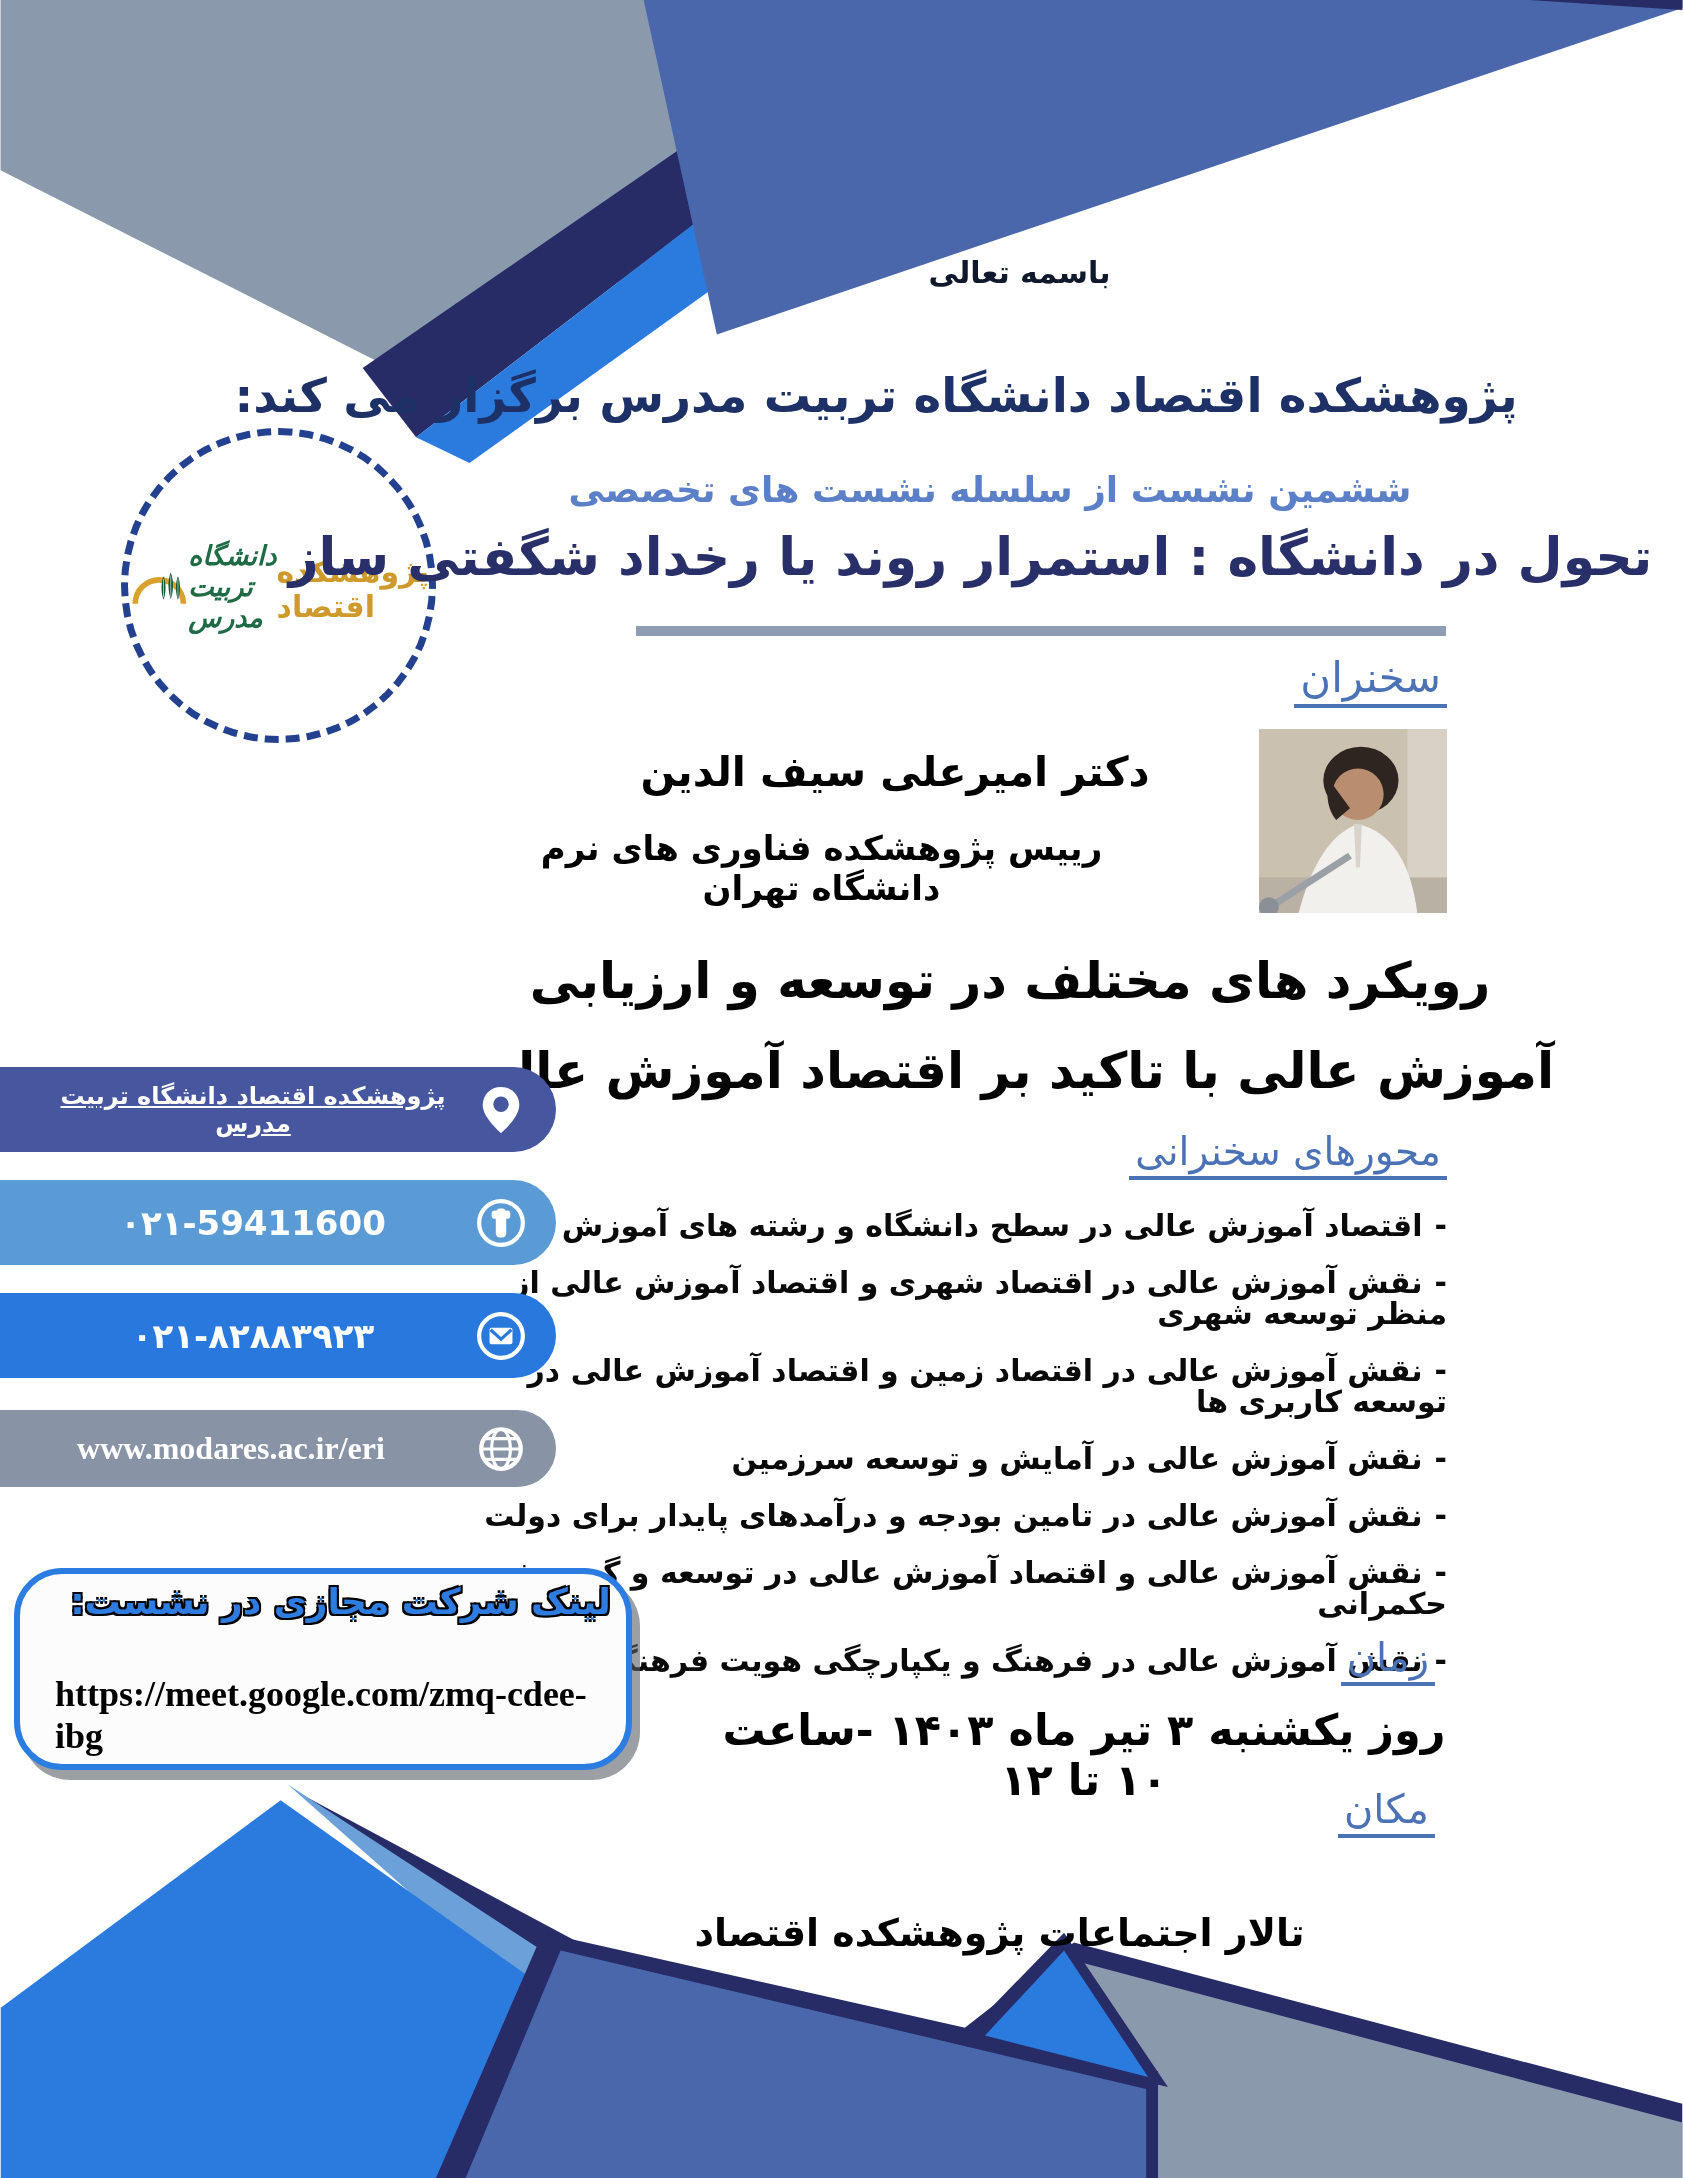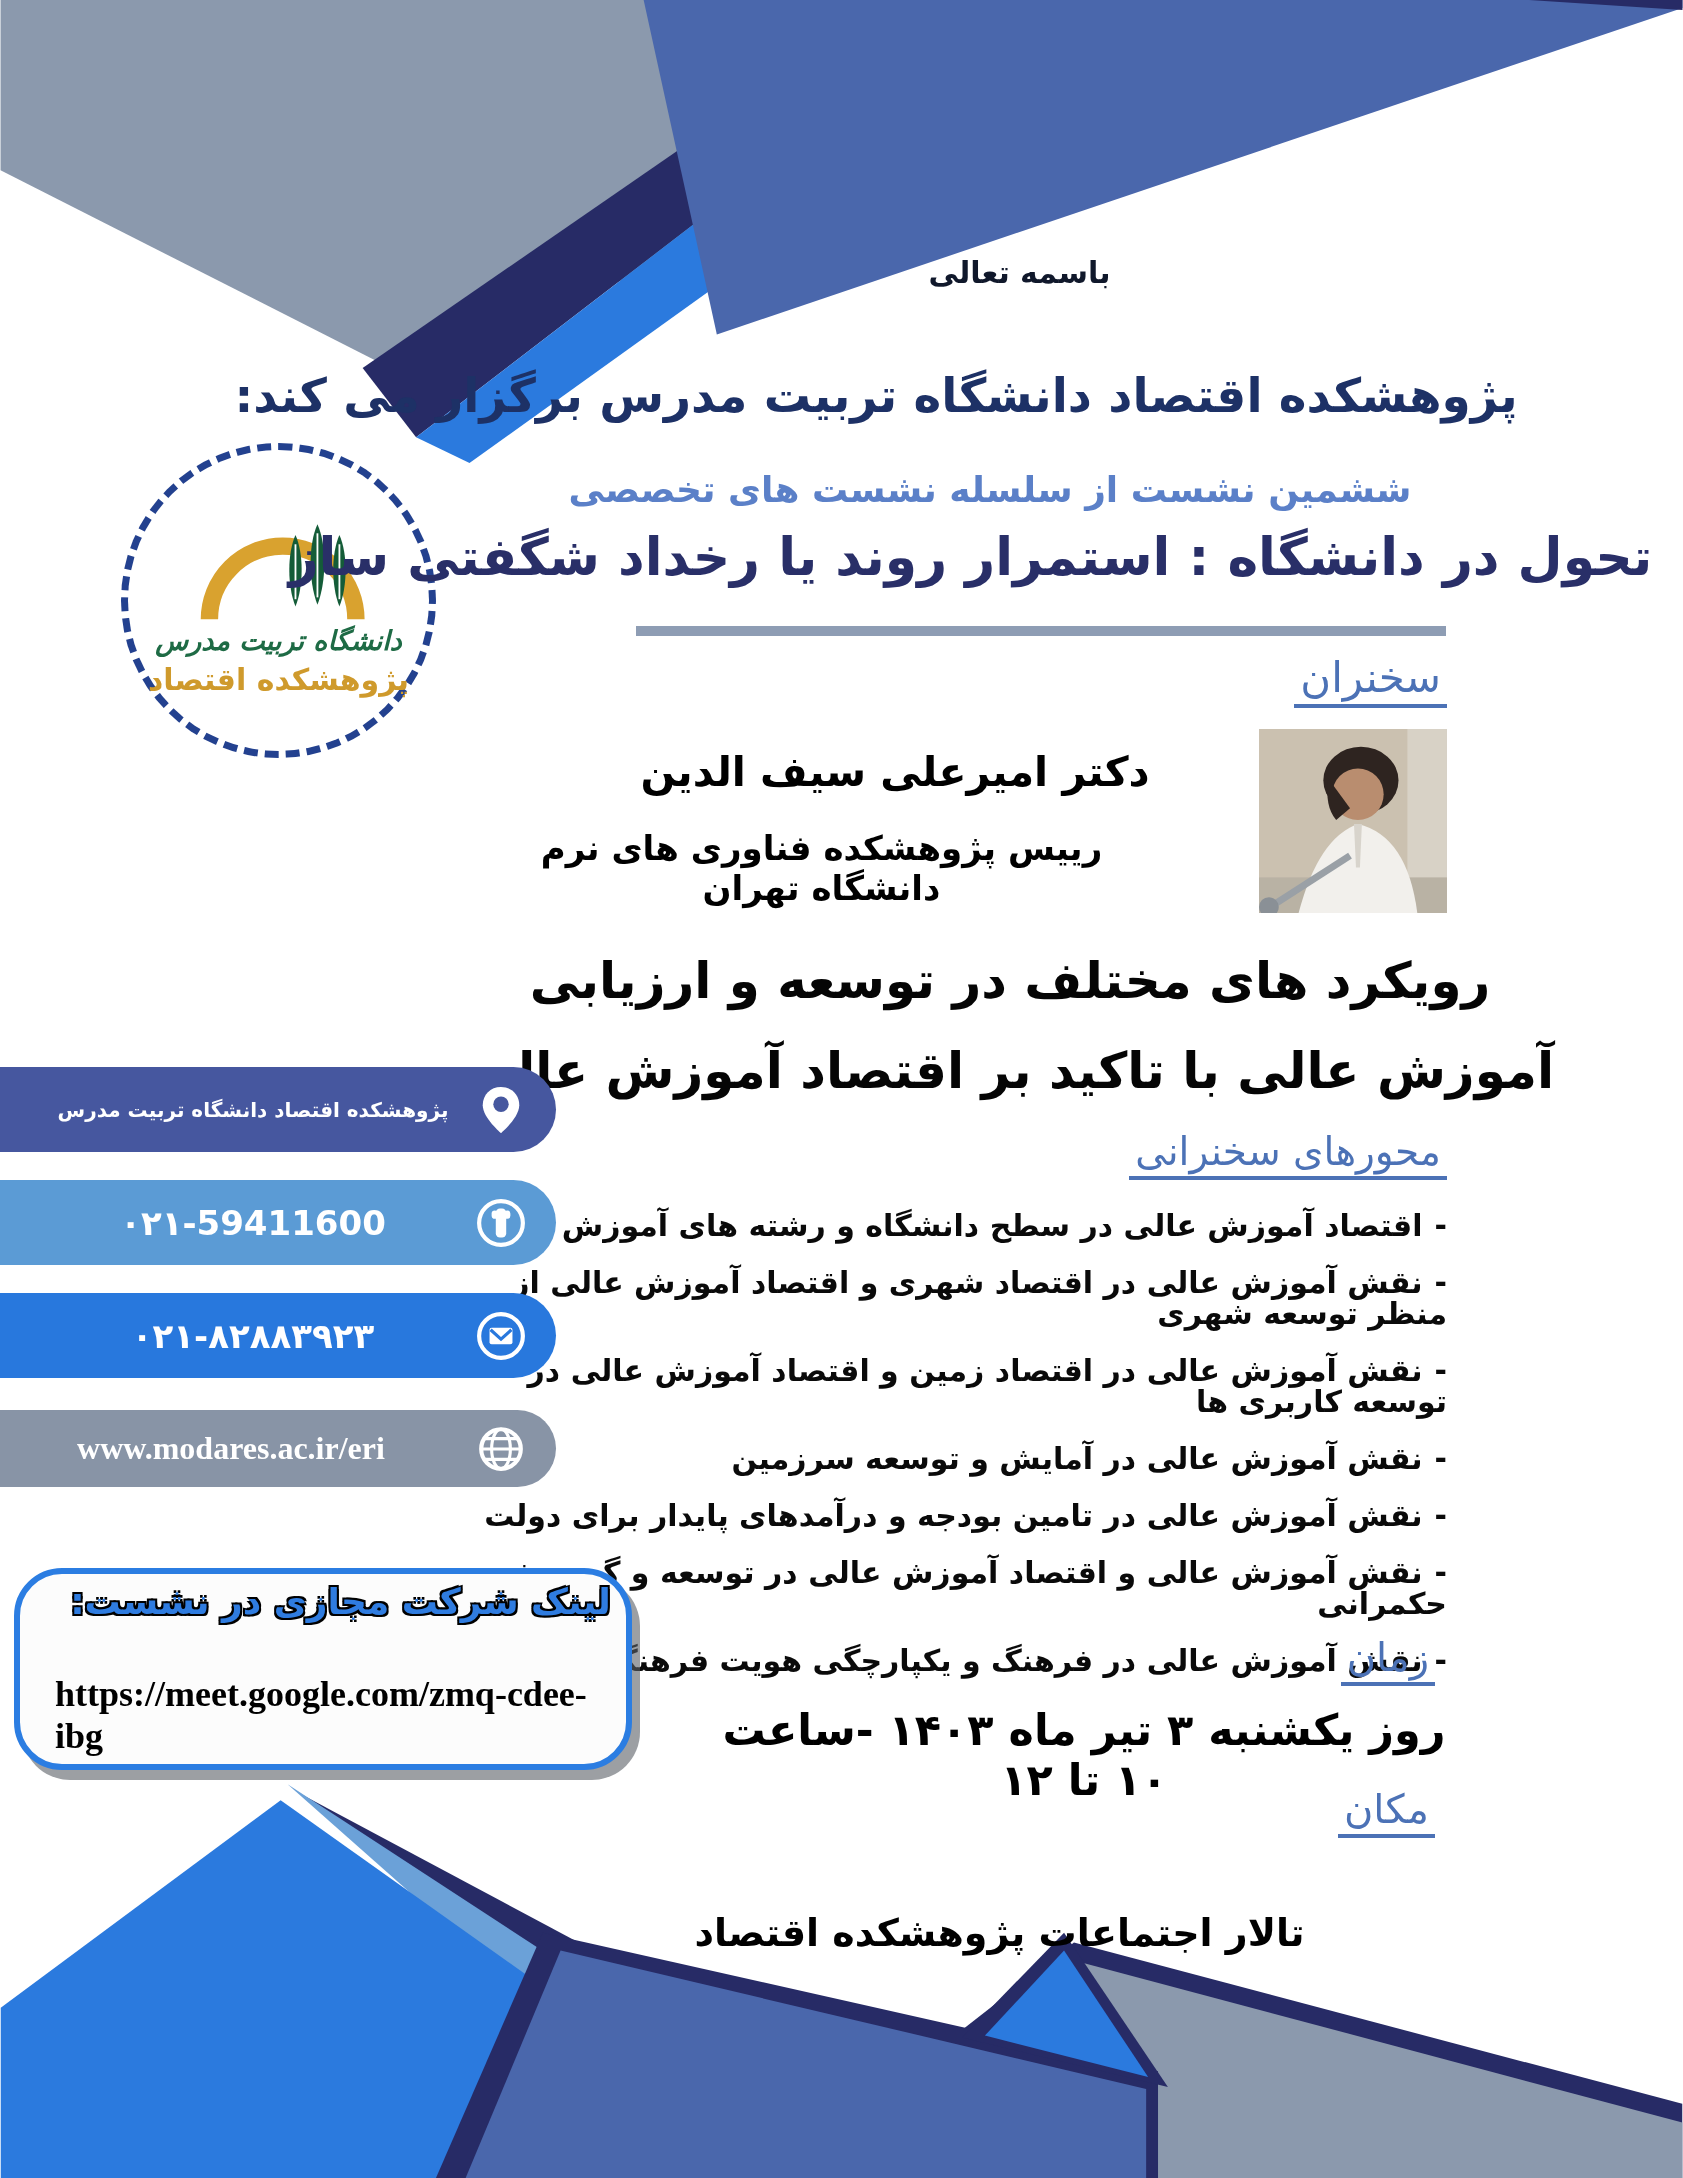--- a/index.html
+++ b/index.html
@@ -6,22 +6,22 @@
   body{font-family:"DejaVu Sans", sans-serif;}
   .page{position:relative;width:1683px;height:2178px;background:#fff;overflow:hidden;}
   .abs{position:absolute;}
   svg{display:block;}
 
   
   #top-decor{left:0;top:0;width:1683px;height:465px;}
   #bottom-decor{left:0;top:1723px;width:1683px;height:455px;}
 
   
-  .logo{left:121px;top:443px;width:315px;height:315px;border:7px dashed #23418f;border-radius:50%;
-        background:#fff;display:flex;flex-direction:column;align-items:center;justify-content:center;box-sizing:border-box;}
+  .logo{left:121px;top:428px;width:315px;height:315px;border:7px dashed #23418f;border-radius:50%;
+        background:#fff;display:flex;align-items:center;justify-content:center;box-sizing:border-box;}
   .logo-uni{color:#1e6b45;font-size:27px;font-weight:bold;font-style:italic;margin-top:2px;}
   .logo-inst{color:#cf9a2c;font-size:30px;font-weight:bold;margin-top:6px;}
 
   
   .bismillah{left:772px;top:255px;width:495px;text-align:center;font-size:30px;font-weight:bold;color:#10182b;}
   .organizer{left:99px;top:368px;width:1554px;text-align:center;font-size:47px;font-weight:bold;color:#1d3166;}
   .series{left:297px;top:469px;width:1386px;text-align:center;font-size:36px;font-weight:bold;color:#5b80c8;}
   .main-title{left:238px;top:527px;width:1465px;text-align:center;font-size:52px;font-weight:bold;color:#292f68;}
   .divider{left:636px;top:626px;width:810px;height:10px;background:#8e9db4;}
 
@@ -53,21 +53,21 @@
 
   
   .pill{left:0;width:556px;height:85px;border-radius:0 48px 48px 0;display:flex;align-items:center;
         flex-direction:row;direction:rtl;padding-right:30px;box-sizing:border-box;}
   .pill .icon{width:50px;height:50px;flex:0 0 50px;}
   .pill .txt{flex:1;text-align:center;color:#fff;font-weight:bold;padding-left:30px;}
   .pill1{top:1067px;background:#46579f;}
   .pill2{top:1180px;background:#5b9bd5;}
   .pill3{top:1293px;background:#2878dd;}
   .pill4{top:1410px;height:77px;background:#8894a6;gap:44px;}
-  .pill1 .txt{font-size:20px;}
+  .pill1 .txt{font-size:24px;text-decoration:underline;}
   .pill2 .txt,.pill3 .txt{font-size:34px;direction:ltr;}
   .pill4 .txt{font-size:32px;direction:ltr;font-family:"Liberation Serif",serif;}
 
   
   .link-box{left:14px;top:1568px;width:618px;height:202px;background:#fcfcfc;border:6px solid #2b7de2;
             border-radius:48px;box-shadow:8px 10px 0 rgba(90,95,102,0.6);box-sizing:border-box;
             display:flex;flex-direction:column;align-items:center;justify-content:center;gap:18px;padding-left:35px;}
   .link-label{color:#2f7ce0;font-size:36px;font-weight:bold;direction:rtl;
               text-shadow:-2px -2px 0 #000,2px -2px 0 #000,-2px 2px 0 #000,2px 2px 0 #000;}
   .link-url{color:#000;font-size:36px;font-weight:bold;direction:ltr;font-family:"Liberation Serif",serif;margin-top:33px;}

